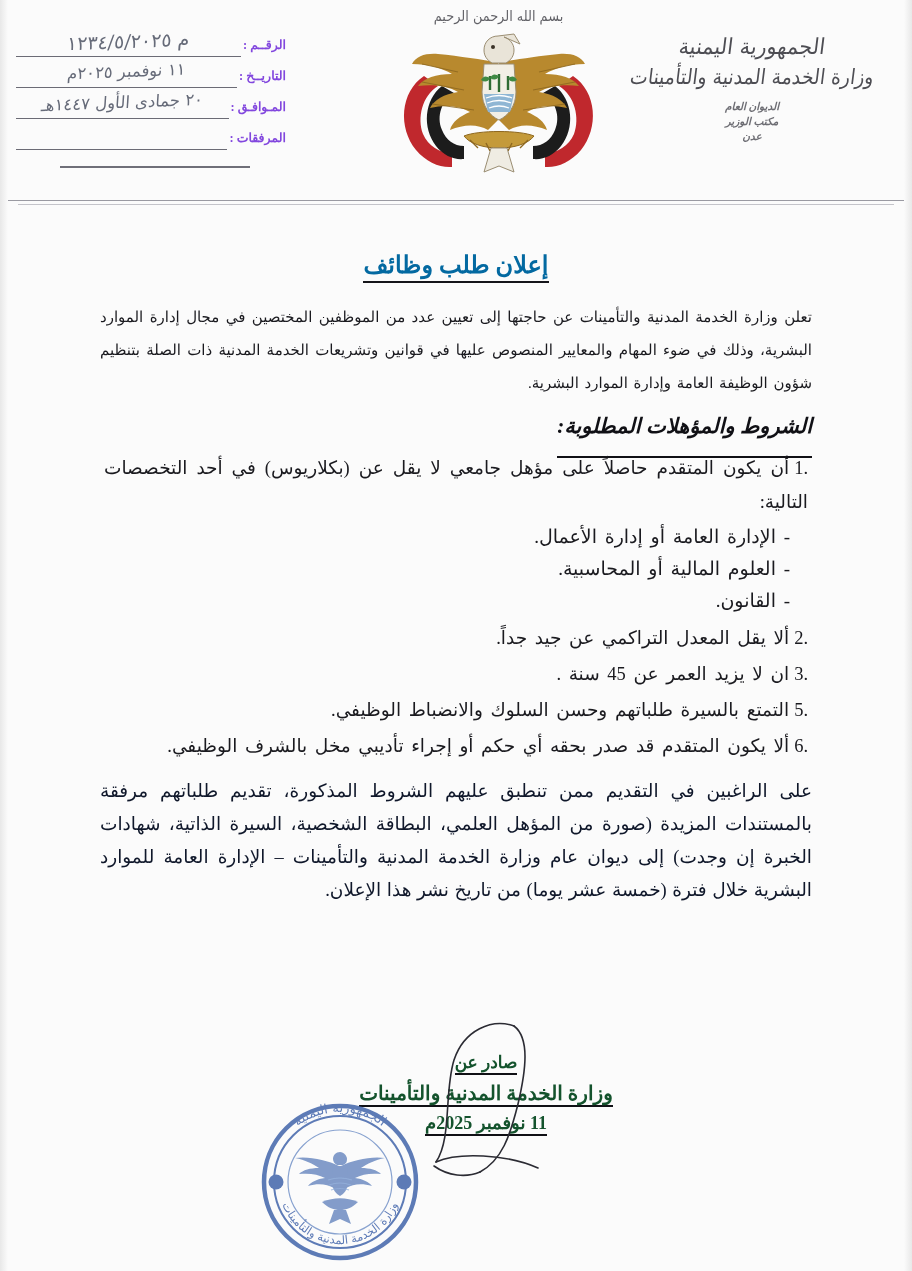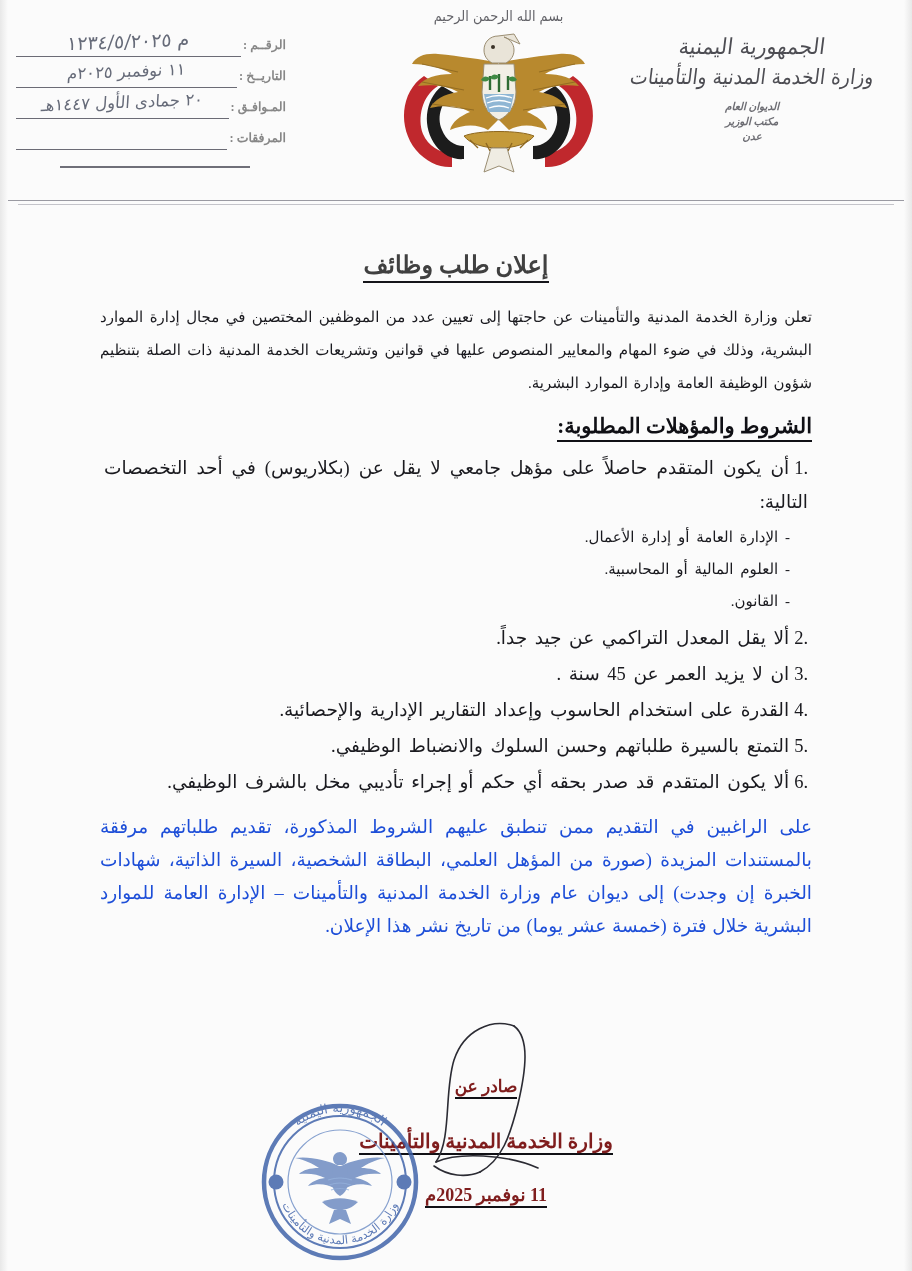--- a/index.html
+++ b/index.html
@@ -47,21 +47,21 @@
   .ref-row {
     display: flex;
     align-items: flex-end;
     justify-content: flex-start;
     height: 31px;
     gap: 2px;
   }
   .ref-label {
     font-size: 12.5px;
     font-weight: bold;
-    color: #737373;
+    color: #6d28d9;
     letter-spacing: 1.5px;
     white-space: nowrap;
     flex: 0 0 auto;
     padding-bottom: 4px;
     opacity: .85;
   }
   .ref-value {
     flex: 1 1 auto;
     border-bottom: 1.3px solid #6b6b75;
     min-height: 26px;
@@ -162,21 +162,21 @@
   .content {
     position: relative;
     padding: 46px 100px 0 100px;
     direction: rtl;
     text-align: right;
   }
   .doc-title {
     text-align: center;
     font-size: 24px;
     font-weight: bold;
-    color: #404040;
+    color: #0369a1;
     letter-spacing: .5px;
     margin: 0 0 22px 0;
   }
   .doc-title span {
     border-bottom: 2.5px solid #15151a;
     padding-bottom: 3px;
   }
   p.body-par {
     margin: 0 0 8px 0;
     font-size: 15px;
@@ -188,21 +188,22 @@
   }
   h2.section-head {
     font-size: 21px;
     font-weight: bold;
     color: #101015;
     margin: 14px 0 12px 0;
     text-align: right;
   }
   h2.section-head span {
     border-bottom: 2.5px solid #101015;
-    padding-bottom: 2px;
+    padding-bottom: 18px;
+    font-style: italic;
   }
   ol.conditions {
     list-style: none;
     margin: 4px;
     padding: 0;
   }
   ol.conditions > li {
     font-size: 18.5px;
     line-height: 34px;
     color: #1a1a1f;
@@ -211,53 +212,52 @@
     text-align-last: right;
     word-spacing: 3px;
   }
   .num { margin-left: 5px; }
   ul.subjects {
     list-style: none;
     margin: 2px 0 4px 0;
     padding: 0 0 0 0;
   }
   ul.subjects li {
-    font-size: 15px;
+    font-size: 19px;
     line-height: 32px;
     color: #1a1a1f;
     padding-right: 18px;
     text-align: right;
   }
   p.closing {
     margin: 12px 0 0 0;
     font-size: 18.5px;
     line-height: 33px;
     text-align: justify;
     text-align-last: right;
-    color: #1d4ed8;
+    color: #0f172a;
     word-spacing: 1px;
   }
 
   
   .signature {
     position: absolute;
     left: 0; right: 0;
     top: 1048px;
     text-align: center;
     direction: rtl;
   }
   .sig-inner { display: inline-block; transform: translateX(30px); }
   .sig-line {
     font-size: 20px;
     font-weight: bold;
-    color: #7f1d1d;
+    color: #14532d;
     line-height: 30px;
     letter-spacing: .3px;
     white-space: nowrap;
-    margin-top: 24px;
   }
   .sig-line span {
     border-bottom: 2.2px solid #101015;
     padding-bottom: 1px;
   }
   .sig-from { font-size: 17px; }
   .sig-date { font-size: 18px; font-weight: bold; }
 
   
   .sig-stroke {
@@ -404,23 +404,20 @@
       </li>
 
       <li>
         <span class="num">.2</span><span>ألا يقل المعدل التراكمي عن جيد جداً.</span>
       </li>
 
       <li>
         <span class="num">.3</span><span>ان لا يزيد العمر عن 45 سنة .</span>
       </li>
 
-      <li>
-        <span class="num">.4</span><span>القدرة على استخدام الحاسوب وإعداد التقارير الإدارية والإحصائية.</span>
-      </li>
 
       <li>
         <span class="num">.5</span><span>التمتع بالسيرة طلباتهم وحسن السلوك والانضباط الوظيفي.</span>
       </li>
 
       <li>
         <span class="num">.6</span><span>ألا يكون المتقدم قد صدر بحقه أي حكم أو إجراء تأديبي مخل بالشرف الوظيفي.</span>
       </li>
 
     </ol>

